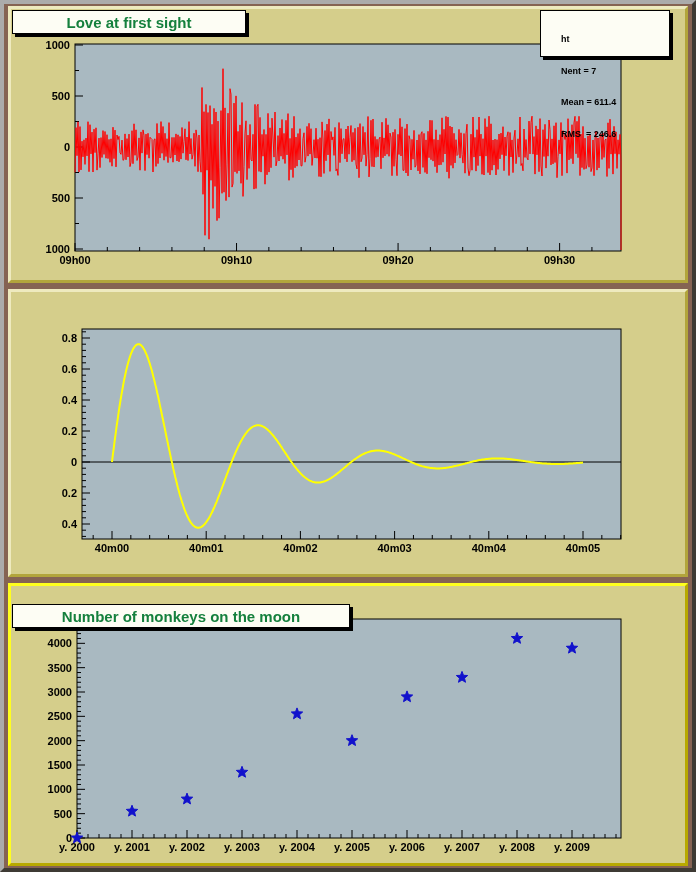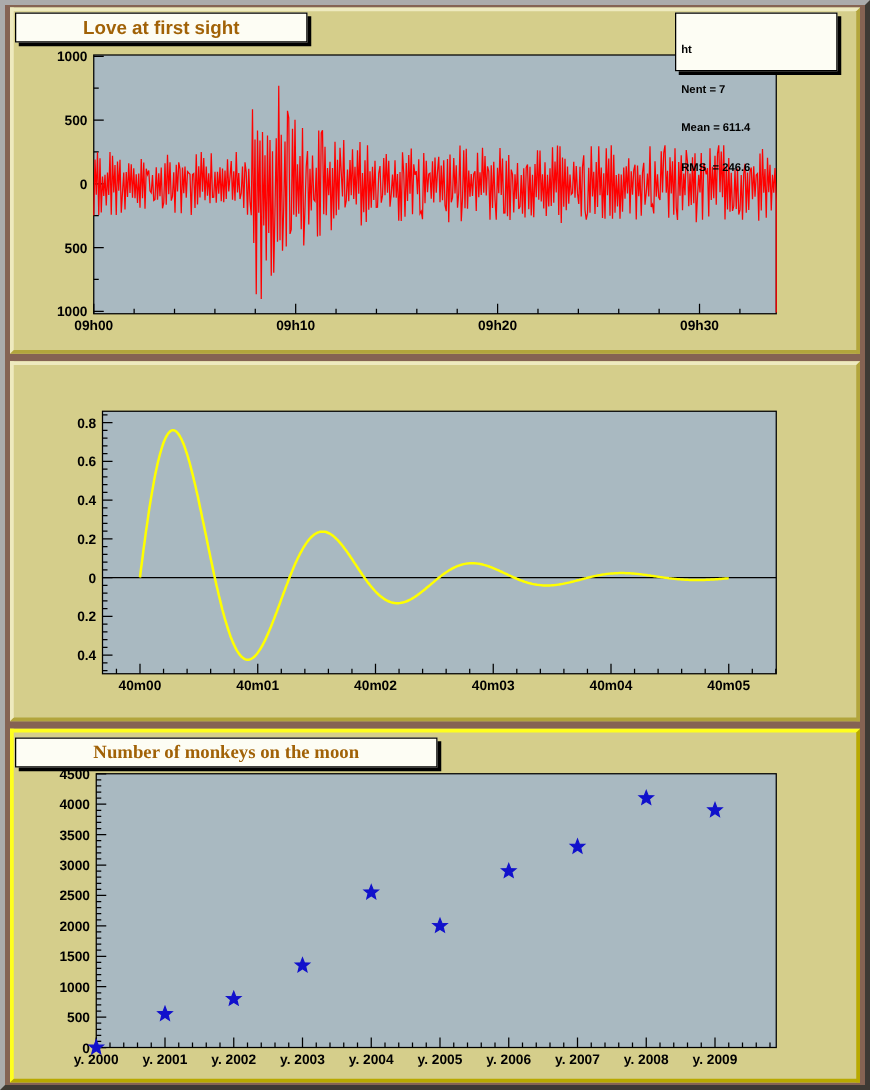--- a/index.html
+++ b/index.html
@@ -12,25 +12,25 @@
   .pad{
     position:absolute;box-sizing:border-box;background:#d5ce8b;
     border:3px solid;border-color:#eeeabf #b2a53c #b2a53c #eeeabf;
   }
   .pad.selected{border-color:#ffff1e #b8a900 #b8a900 #ffff1e;}
   .pad svg{position:absolute;left:0;top:0;display:block;}
   svg text{font-family:"Liberation Sans",sans-serif;font-weight:bold;font-size:11px;fill:#000;}
   .titlebox{
     position:absolute;background:#fdfdf4;border:1px solid #000;box-shadow:3px 3px 0 #000;
     display:flex;align-items:center;justify-content:center;
-    font-weight:bold;font-size:15px;color:#a16207;z-index:3;
+    font-weight:bold;font-size:15px;color:#15803d;z-index:3;
   }
   .statsbox{
     position:absolute;background:#fdfdf4;border:1px solid #000;box-shadow:3px 3px 0 #000;
-    font-weight:bold;font-size:9px;line-height:10.5px;padding:2px 4px;color:#000;
+    font-weight:bold;font-size:9px;line-height:10.5px;padding:2px 20px;color:#000;
     box-sizing:border-box;z-index:3;white-space:pre;
   }
 </style>
 </head>
 <body>
 
 <div class="window">
 
   <div class="pad" id="pad0" style="left:4px;top:2px;width:680px;height:277px;">
     <svg id="svg0" width="674" height="271">
@@ -299,18 +299,18 @@
         <path d="M121.0,219.2L122.5,223.1L126.7,223.4L123.5,226.0L124.5,230.1L121.0,227.8L117.5,230.1L118.5,226.0L115.3,223.4L119.5,223.1Z" fill="#1111cc" stroke="#1111cc" stroke-width="1"></path>
         <path d="M176.0,207.1L177.5,211.0L181.7,211.2L178.5,213.9L179.5,217.9L176.0,215.7L172.5,217.9L173.5,213.9L170.3,211.2L174.5,211.0Z" fill="#1111cc" stroke="#1111cc" stroke-width="1"></path>
         <path d="M231.0,180.3L232.5,184.2L236.7,184.4L233.5,187.1L234.5,191.2L231.0,188.9L227.5,191.2L228.5,187.1L225.3,184.4L229.5,184.2Z" fill="#1111cc" stroke="#1111cc" stroke-width="1"></path>
         <path d="M286.0,121.9L287.5,125.8L291.7,126.0L288.5,128.7L289.5,132.8L286.0,130.5L282.5,132.8L283.5,128.7L280.3,126.0L284.5,125.8Z" fill="#1111cc" stroke="#1111cc" stroke-width="1"></path>
         <path d="M341.0,148.7L342.5,152.6L346.7,152.8L343.5,155.5L344.5,159.5L341.0,157.3L337.5,159.5L338.5,155.5L335.3,152.8L339.5,152.6Z" fill="#1111cc" stroke="#1111cc" stroke-width="1"></path>
         <path d="M396.0,104.9L397.5,108.8L401.7,109.0L398.5,111.7L399.5,115.7L396.0,113.5L392.5,115.7L393.5,111.7L390.3,109.0L394.5,108.8Z" fill="#1111cc" stroke="#1111cc" stroke-width="1"></path>
         <path d="M451.0,85.4L452.5,89.3L456.7,89.5L453.5,92.2L454.5,96.3L451.0,94.0L447.5,96.3L448.5,92.2L445.3,89.5L449.5,89.3Z" fill="#1111cc" stroke="#1111cc" stroke-width="1"></path>
         <path d="M506.0,46.5L507.5,50.4L511.7,50.6L508.5,53.3L509.5,57.3L506.0,55.1L502.5,57.3L503.5,53.3L500.3,50.6L504.5,50.4Z" fill="#1111cc" stroke="#1111cc" stroke-width="1"></path>
         <path d="M561.0,56.2L562.5,60.1L566.7,60.3L563.5,63.0L564.5,67.1L561.0,64.8L557.5,67.1L558.5,63.0L555.3,60.3L559.5,60.1Z" fill="#1111cc" stroke="#1111cc" stroke-width="1"></path>
       </svg>
-    <div class="titlebox" style="left:1px;top:4px;width:336px;height:22px;font-family:Liberation Serif, serif;">
+    <div class="titlebox" style="left:1px;top:18px;width:336px;height:22px;">
       <span>Number of monkeys on the moon</span>
     </div>
   </div>
 
 </div>
 
 </body></html>

